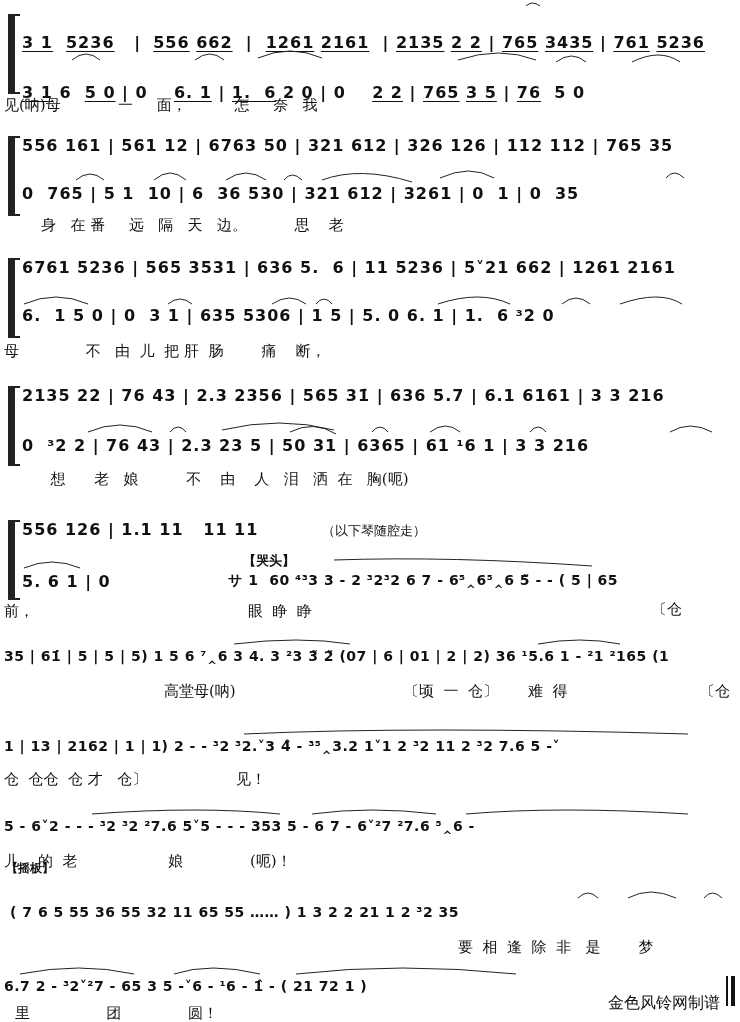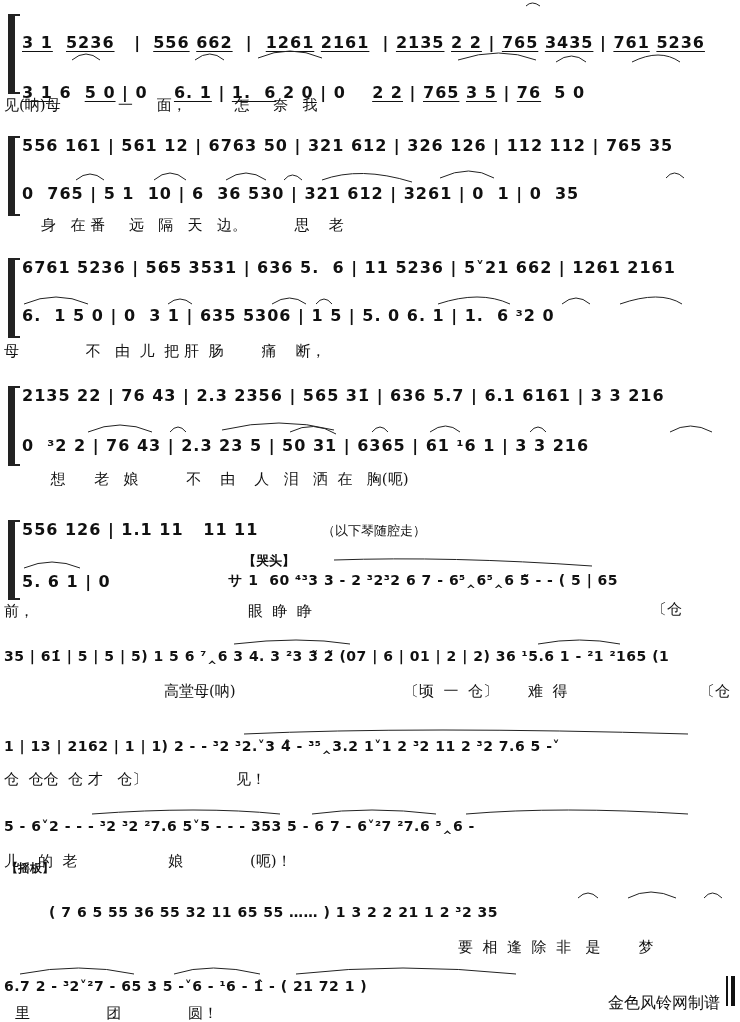--- a/index.html
+++ b/index.html
@@ -60,21 +60,21 @@
 <div class="lyrics" style="left:700px;top:682px;">〔仓</div>
 
 <div class="notes" style="left:4px;top:738px;font-size:14px;letter-spacing:0.5px;">1 | 13 | 2162 | 1 | 1) 2 - - ³2 ³2.˅3 4̂ - ³⁵‸3.2 1˅1 2 ³2 11 2 ³2 7.6 5 -˅</div>
 <div class="lyrics" style="left:4px;top:770px;">仓  仓仓  仓 才   仓〕</div>
 <div class="lyrics" style="left:236px;top:770px;">见！</div>
 
 <div class="notes" style="left:4px;top:818px;font-size:14px;letter-spacing:0.5px;">5 - 6˅2 - - - ³2 ³2 ²7.6 5˅5 - - - 353 5 - 6 7 - 6˅²7 ²7.6 ⁵‸6 -</div>
 <div class="lyrics" style="left:4px;top:852px;">儿    的  老                   娘              (呃)！</div>
 
 <div class="mark" style="left:6px;top:860px;font-size:12px;">【摇板】</div>
-<div class="notes" style="left:10px;top:904px;font-size:14px;letter-spacing:0.5px;margin-left:39px;">( 7 6 5 55 36 55 32 11 65 55 …… ) 1 3 2 2 21 1 2 ³2 35</div>
+<div class="notes" style="left:10px;top:904px;font-size:14px;letter-spacing:0.5px;">( 7 6 5 55 36 55 32 11 65 55 …… ) 1 3 2 2 21 1 2 ³2 35</div>
 <div class="lyrics" style="left:458px;top:938px;">要  相  逢  除  非   是        梦</div>
 
 <div class="notes" style="left:4px;top:978px;font-size:14px;letter-spacing:0.5px;">6.7 2 - ³2˅²7 - 65 3 5 -˅6 - ¹6 - 1̂ - ( 21 72 1 )</div>
 <div class="lyrics" style="left:4px;top:1004px;margin-left:11px;">里                团              圆！</div>
 <div class="finalbar" style="left:726px;top:976px;height:30px;"></div>
 <div class="finalbar thick" style="left:731px;top:976px;height:30px;"></div>
 
 <div class="credit">金色风铃网制谱</div>
 
 <svg class="slurs" width="740" height="1022">

